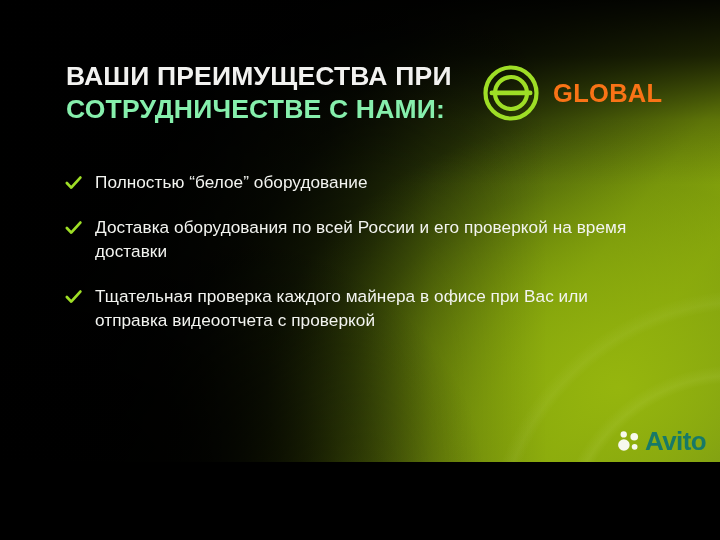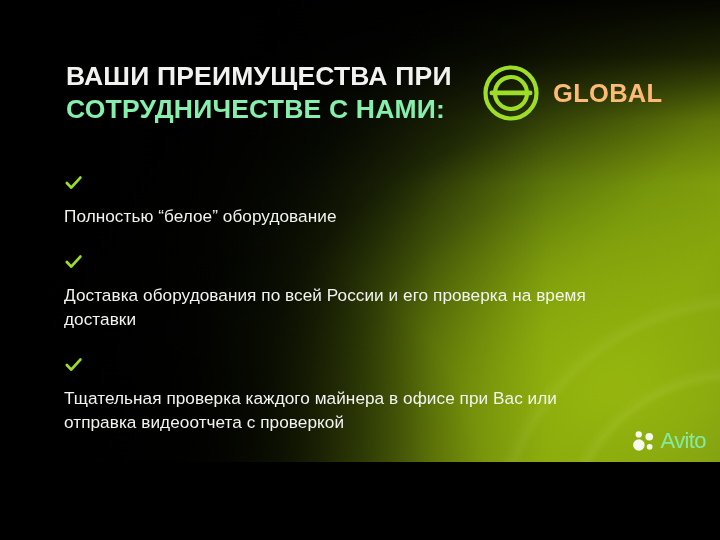--- a/index.html
+++ b/index.html
@@ -114,42 +114,41 @@
   .logo {
     position: absolute;
     left: 482px;
     top: 64px;
     display: flex;
     align-items: center;
     gap: 13px;
   }
   .logo-mark { width: 58px; height: 58px; display: block; flex: none; }
   .logo-words {
-    color: #fdba74;
+    color: #f97316;
     font-size: 25.5px;
     font-weight: bold;
     line-height: 26px;
     letter-spacing: 0.3px;
   }
   .logo-words span { display: block; }
 
   
   .bullets {
     position: absolute;
     left: 64px;
     top: 170px;
     width: 608px;
   }
   .bullet {
     position: relative;
     display: flex;
     align-items: flex-start;
     gap: 12px;
     margin-bottom: 21px;
-    flex-direction: column;
   }
   .bullet:last-child { margin-bottom: 12px; }
   .check {
     flex: none;
     width: 19px;
     height: 19px;
     margin-top: 3px;
     display: block;
   }
   .bullet-text {
@@ -165,23 +164,23 @@
     position: absolute;
     right: 14px;
     bottom: 8px;
     display: flex;
     align-items: center;
     gap: 5px;
     opacity: 0.93;
   }
   .avito-mark { width: 23px; height: 23px; display: block; flex: none; }
   .avito-word {
-    color: #86efac;
-    font-size: 22px;
-    font-weight: normal;
+    color: #0f766e;
+    font-size: 26px;
+    font-weight: bold;
     letter-spacing: -0.6px;
     line-height: 26px;
   }
 </style>
 </head>
 <body>
 
 <div id="slide">
 
   <div class="bg-layer bg-base"></div>
@@ -224,21 +223,21 @@
         <span class="bullet-text">Полностью “белое” оборудование</span>
       </div>
 
 
       <div class="bullet">
         <span>
           <svg class="check" viewBox="0 0 20 20" aria-hidden="true">
             <path d="M3 10.6 L7.6 15.4 L17.2 4.8" fill="none" stroke="#9ede26" stroke-width="2.9" stroke-linecap="round" stroke-linejoin="round"></path>
           </svg>
         </span>
-        <span class="bullet-text">Доставка оборудования по всей России и его проверка на время доставки</span>
+        <span class="bullet-text">Доставка оборудования по всей России и его проверкой на время доставки</span>
       </div>
 
 
       <div class="bullet">
         <span>
           <svg class="check" viewBox="0 0 20 20" aria-hidden="true">
             <path d="M3 10.6 L7.6 15.4 L17.2 4.8" fill="none" stroke="#9ede26" stroke-width="2.9" stroke-linecap="round" stroke-linejoin="round"></path>
           </svg>
         </span>
         <span class="bullet-text">Тщательная проверка каждого майнера в офисе при Вас или отправка видеоотчета с проверкой</span>

